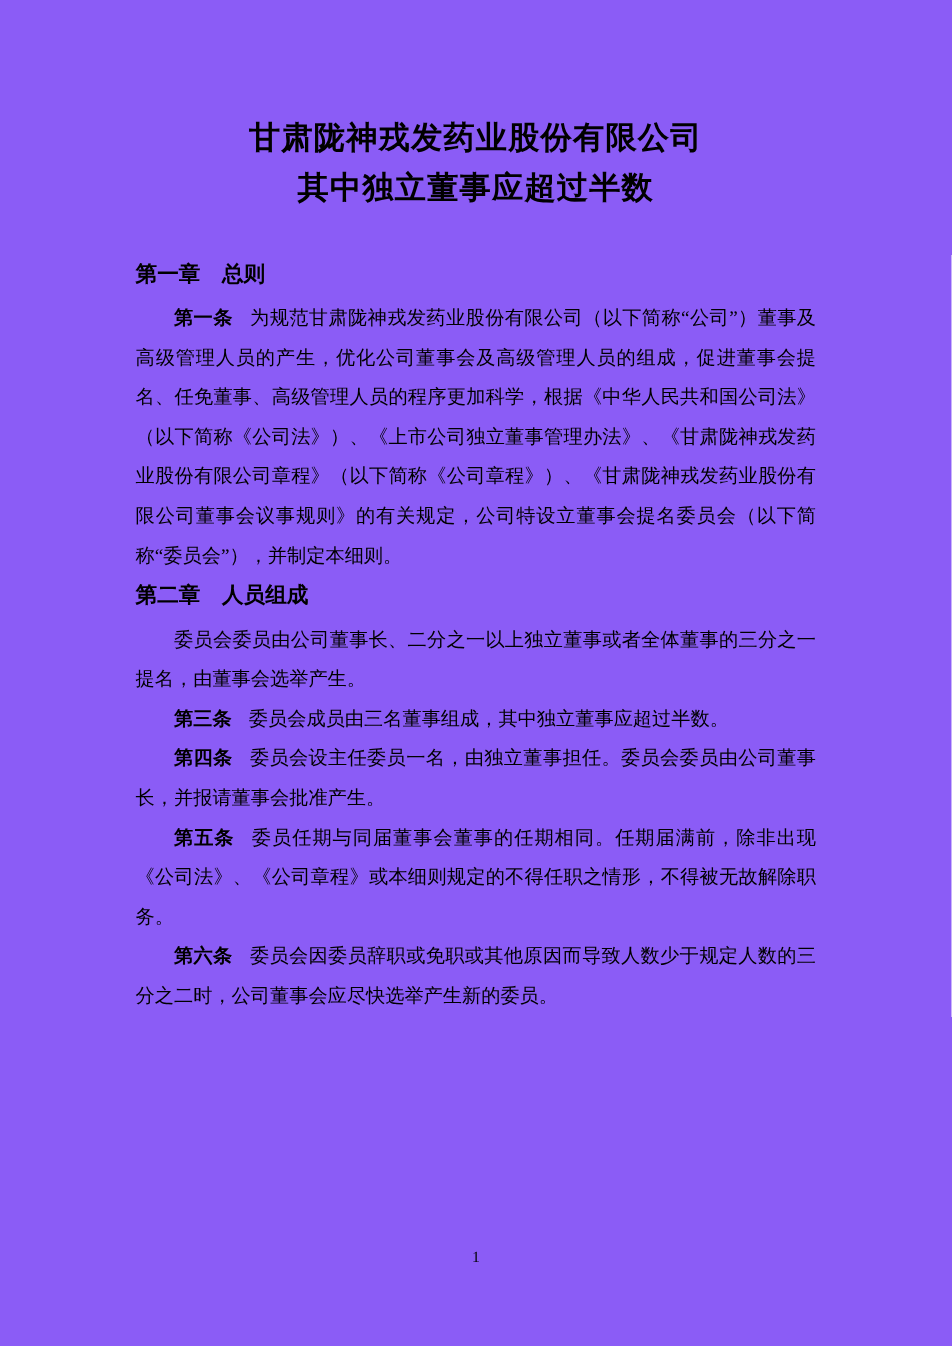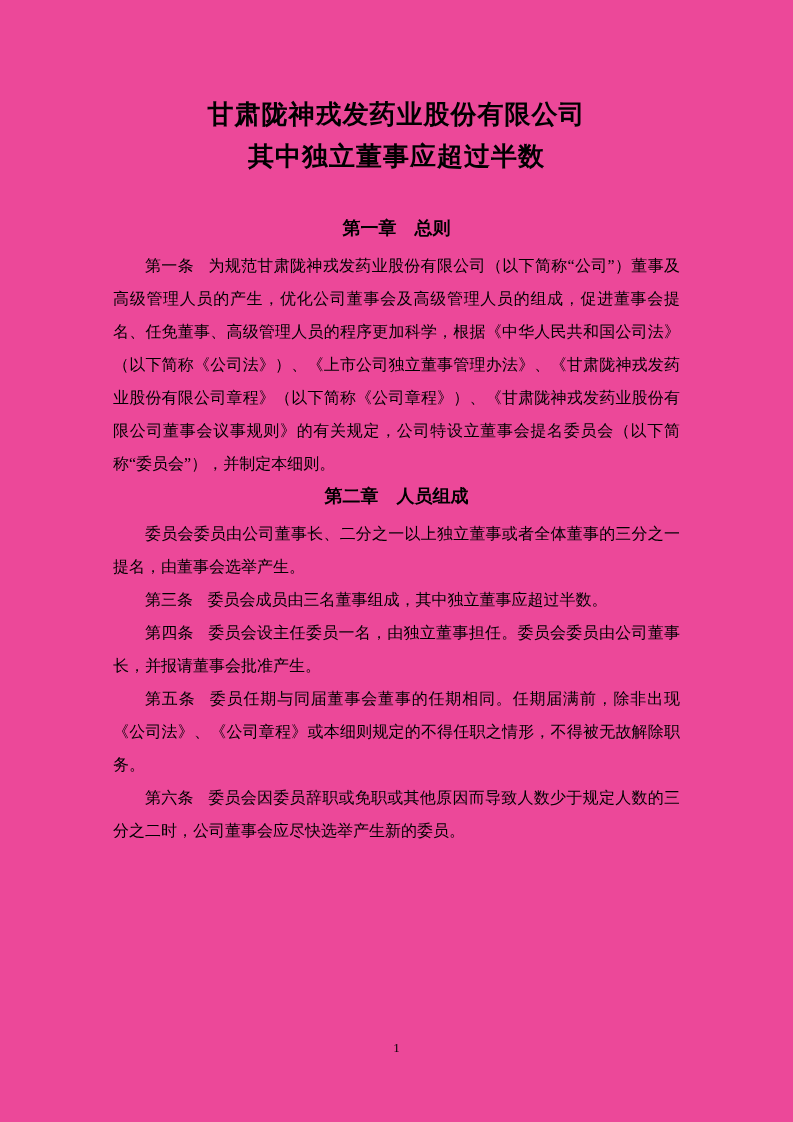--- a/index.html
+++ b/index.html
@@ -7,52 +7,51 @@
     padding: 0;
     background: #ffffff;
   }
   .page {
     position: relative;
     width: 793px;
     height: 1122px;
     margin: 0 auto;
     box-sizing: border-box;
     padding: 94px 113px 0 113px;
-    background: #ec4899;
+    background: #8b5cf6;
     color: #000000;
     font-family: "Liberation Serif", "DejaVu Serif", serif;
     overflow: hidden;
   }
   .doc-title {
     margin: 0;
     font-size: 26px;
     line-height: 42px;
     font-weight: bold;
     text-align: center;
     letter-spacing: 1px;
   }
   .chapter-heading {
     margin: 2px 0 7px 0;
     font-size: 18px;
     line-height: 28px;
     font-weight: bold;
-    text-align: center;
   }
   .doc-body > .section:first-child .chapter-heading {
     margin-top: 36px;
   }
   .clause {
     margin: 0;
     font-size: 16px;
     line-height: 33px;
     text-align: justify;
     text-indent: 2em;
   }
   .clause-label {
-    font-weight: normal;
+    font-weight: bold;
     margin-right: 0.9em;
   }
   .page-number {
     position: absolute;
     left: 0;
     right: 0;
     top: 1040px;
     text-align: center;
     font-size: 13px;
     line-height: 16px;

